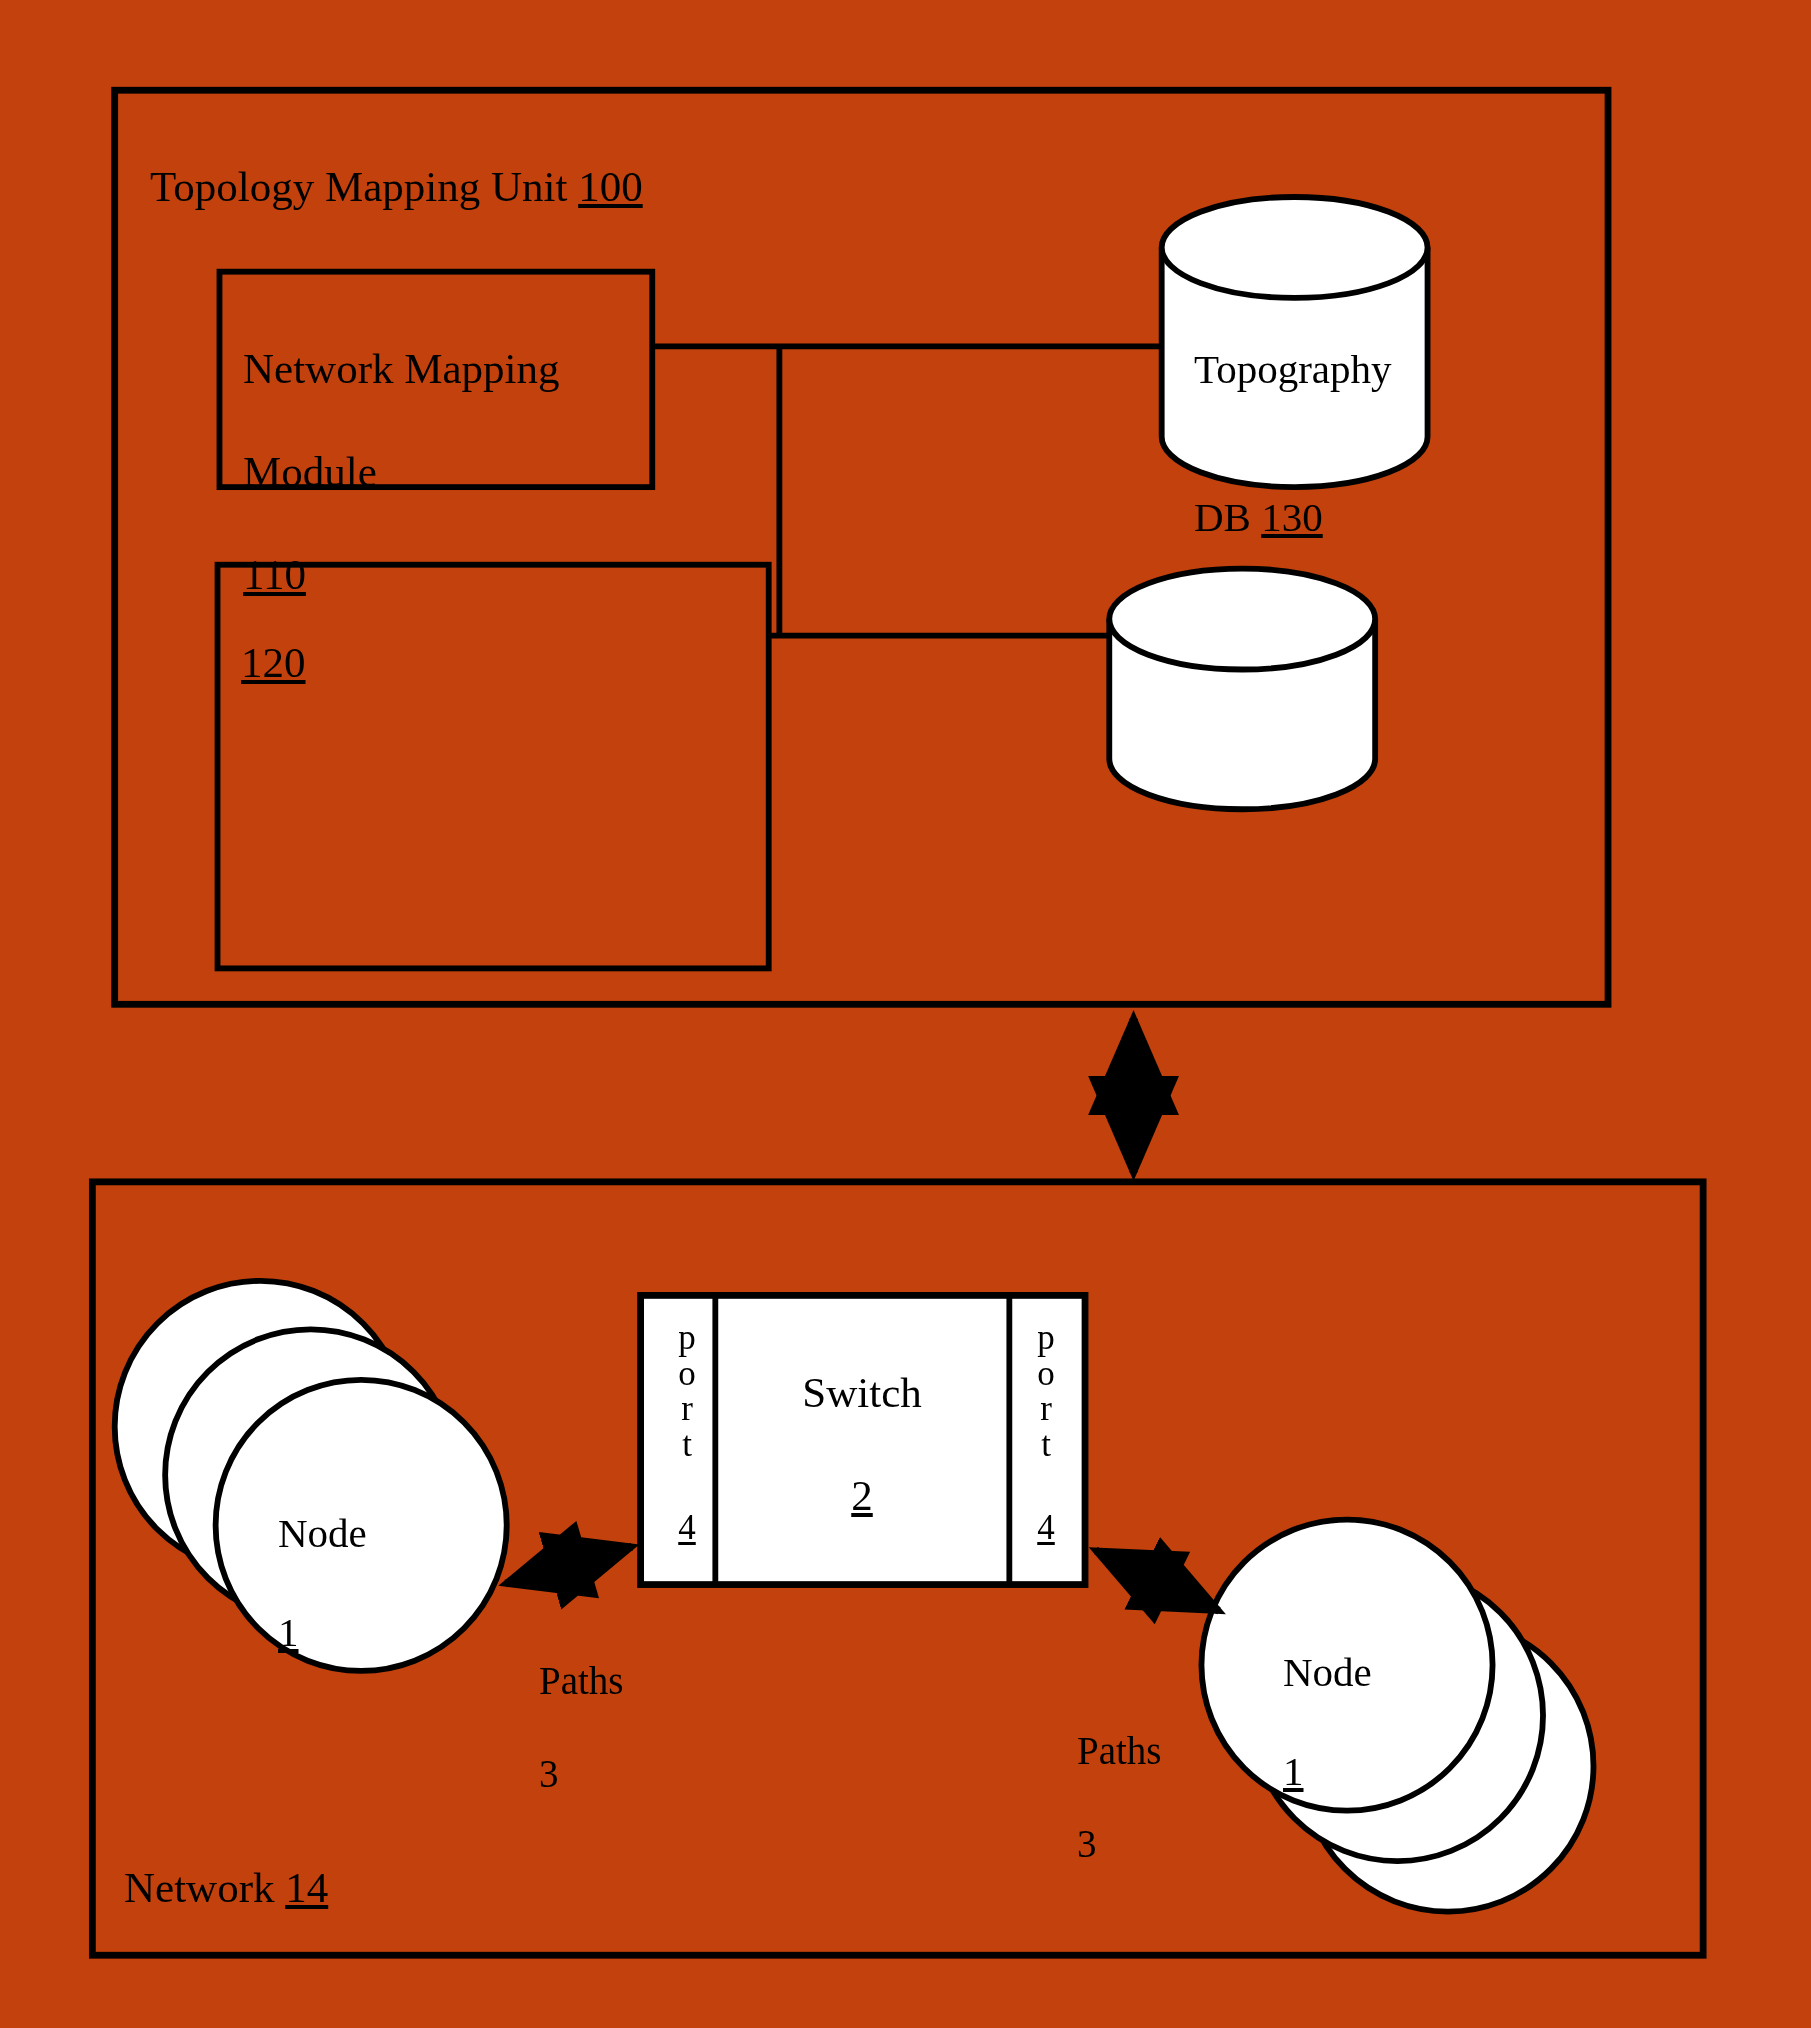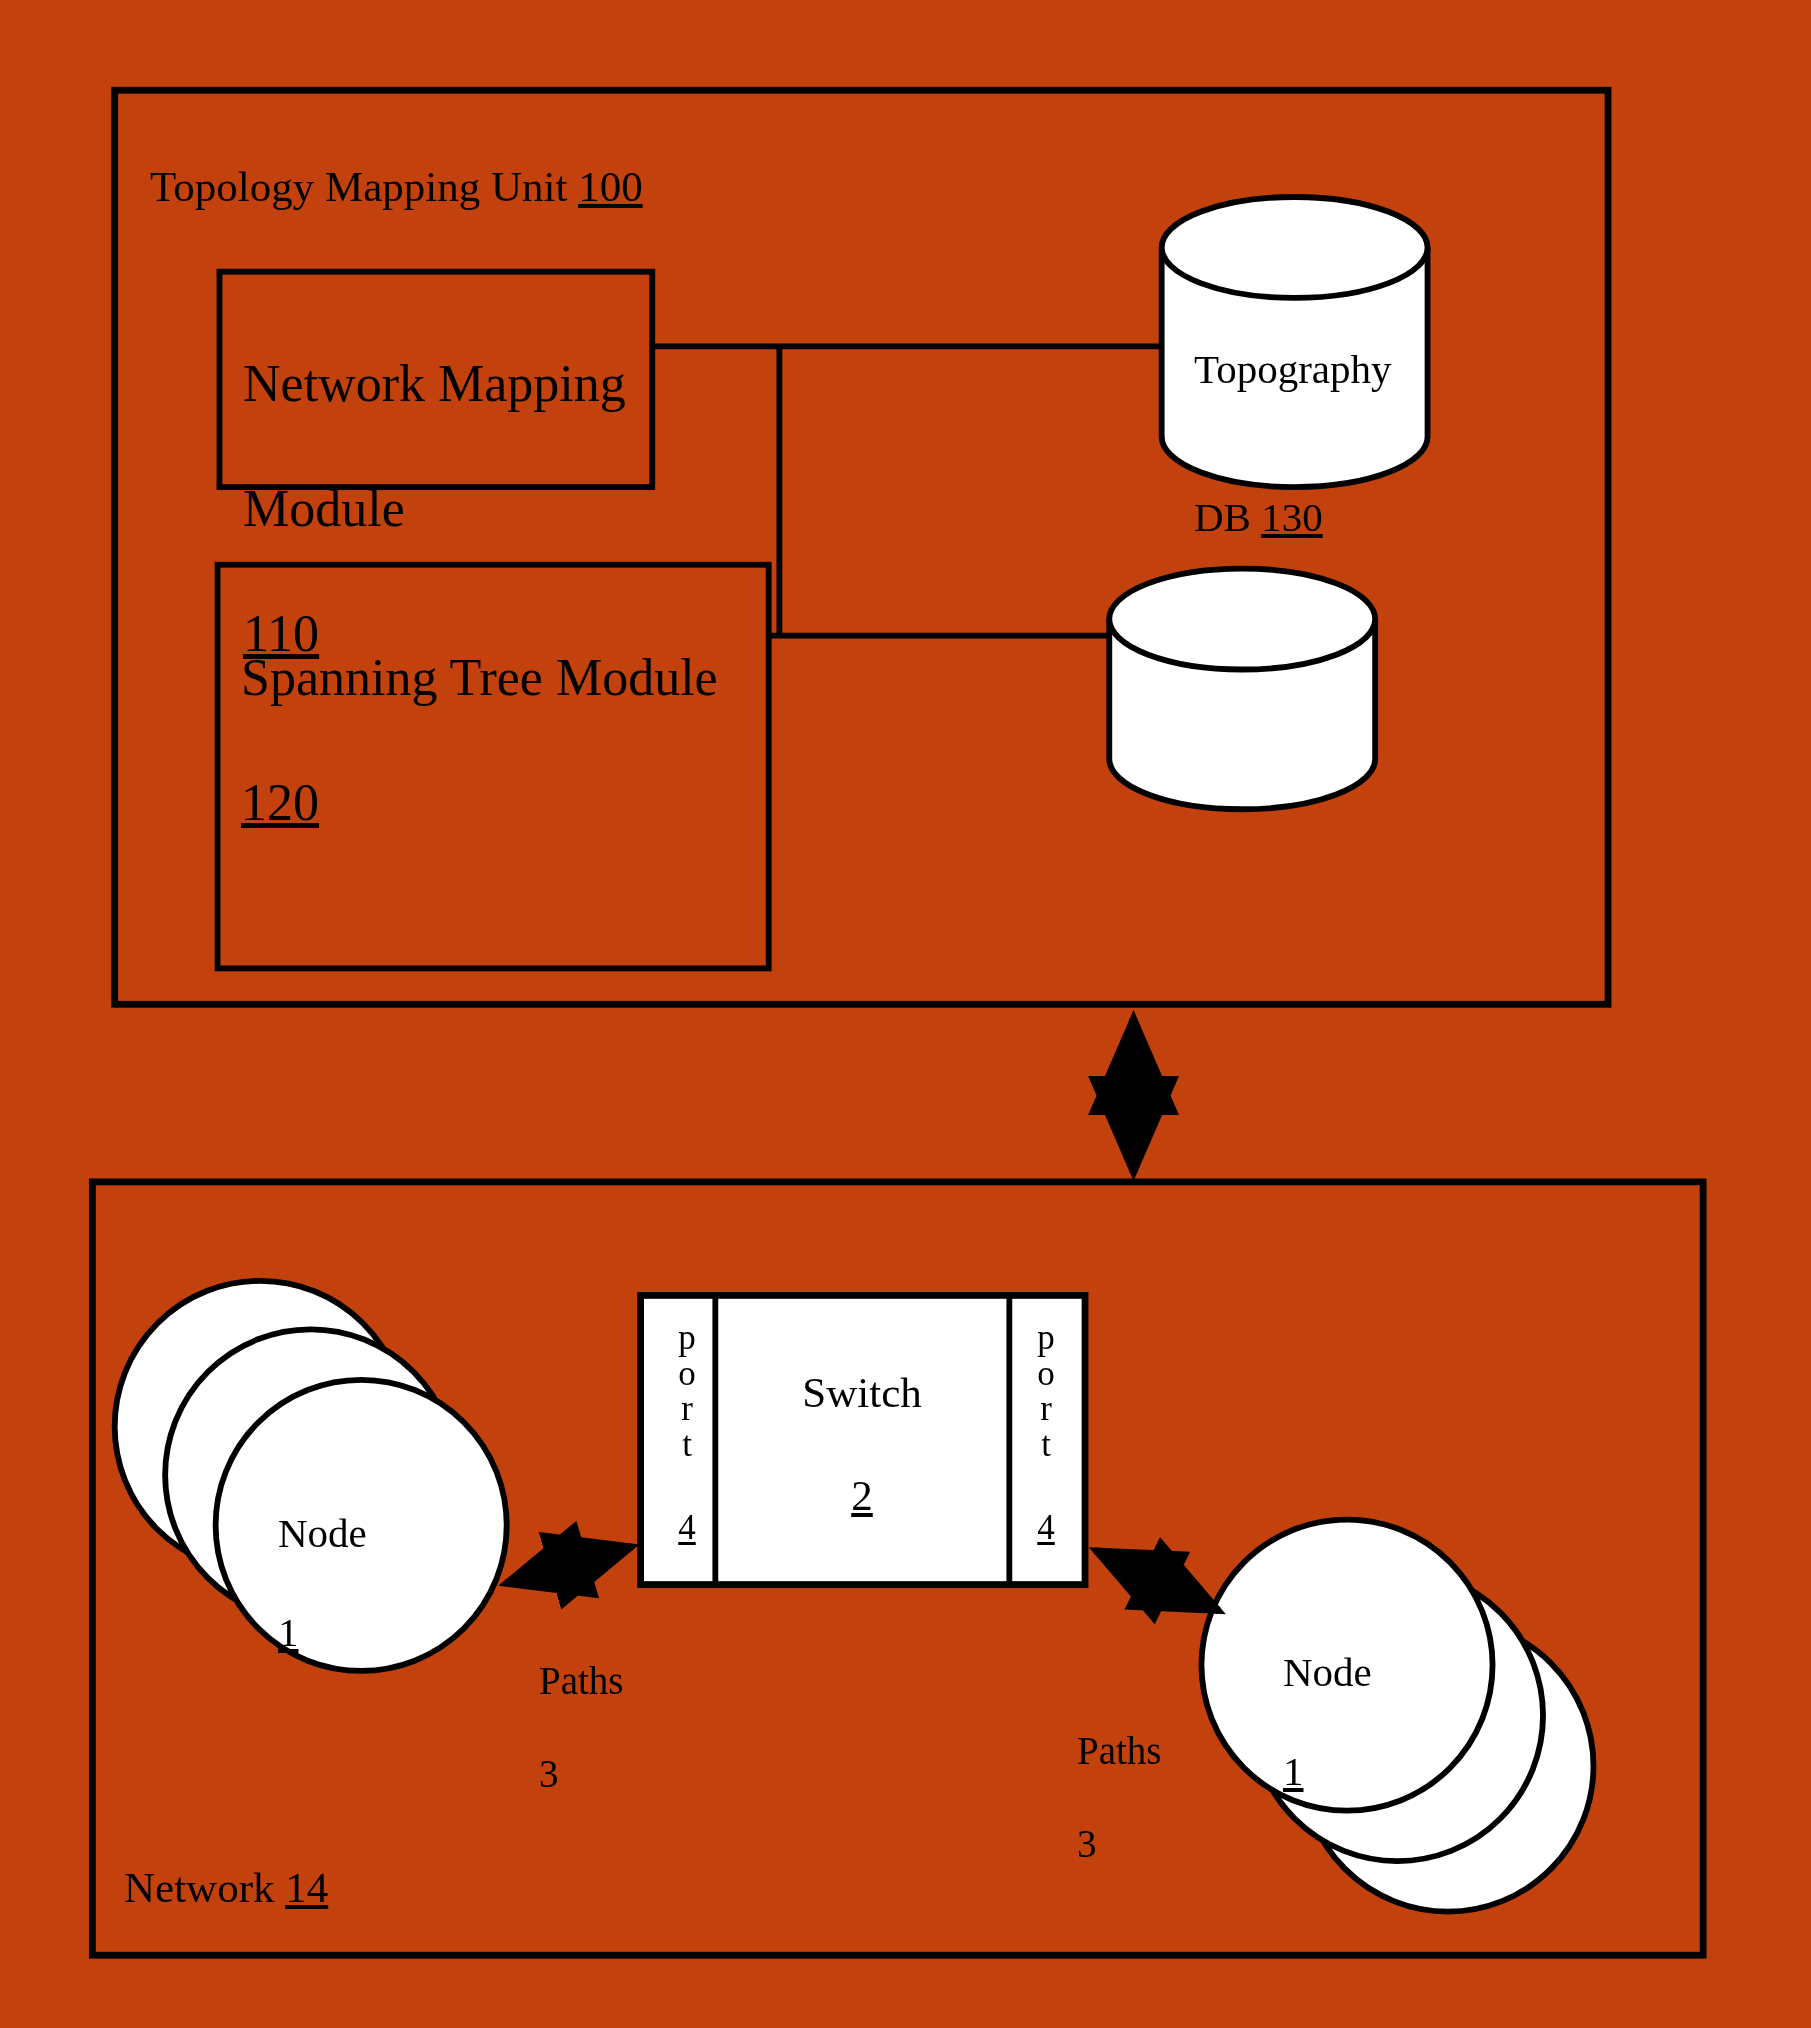--- a/index.html
+++ b/index.html
@@ -27,21 +27,21 @@
     pointer-events: none;
   }
   .lbl {
     position: absolute;
     line-height: 1.20;
     white-space: pre-line;
     color: #000;
   }
   .u { text-decoration: underline; text-underline-offset: 2.9px; }
   .sz-title   { font-size: 43px; }
-  .sz-box     { font-size: 52px; }
+  .sz-box     { font-size: 43px; }
   .sz-db      { font-size: 41px; }
   .sz-switch  { font-size: 43px; }
   .sz-node    { font-size: 41px; }
   .sz-paths   { font-size: 39px; }
   .sz-port    { font-size: 35px; }
   .port-col {
     position: absolute;
     width: 58px;
     text-align: center;
     line-height: 1.02;
@@ -116,21 +116,20 @@
     <span>Topology Mapping Unit </span><span class="u">100</span>
   </div>
 
   <div class="lbl sz-box" style="left:243px; top:291px; width:408px;">
     <div>Network Mapping</div>
     <div>Module</div>
     <div class="u" style="display:inline-block;">110</div>
   </div>
 
   <div class="lbl sz-box" style="left:241px; top:585px; width:524px;">
-    <div>Spanning Tree Module</div>
     <div class="u" style="display:inline-block;">120</div>
   </div>
 
   <div class="lbl sz-db" style="left:1194px; top:296px; width:252px;">
     <div>Topography</div>
     <div>
       <span>DB </span><span class="u">130</span>
     </div>
   </div>
 

